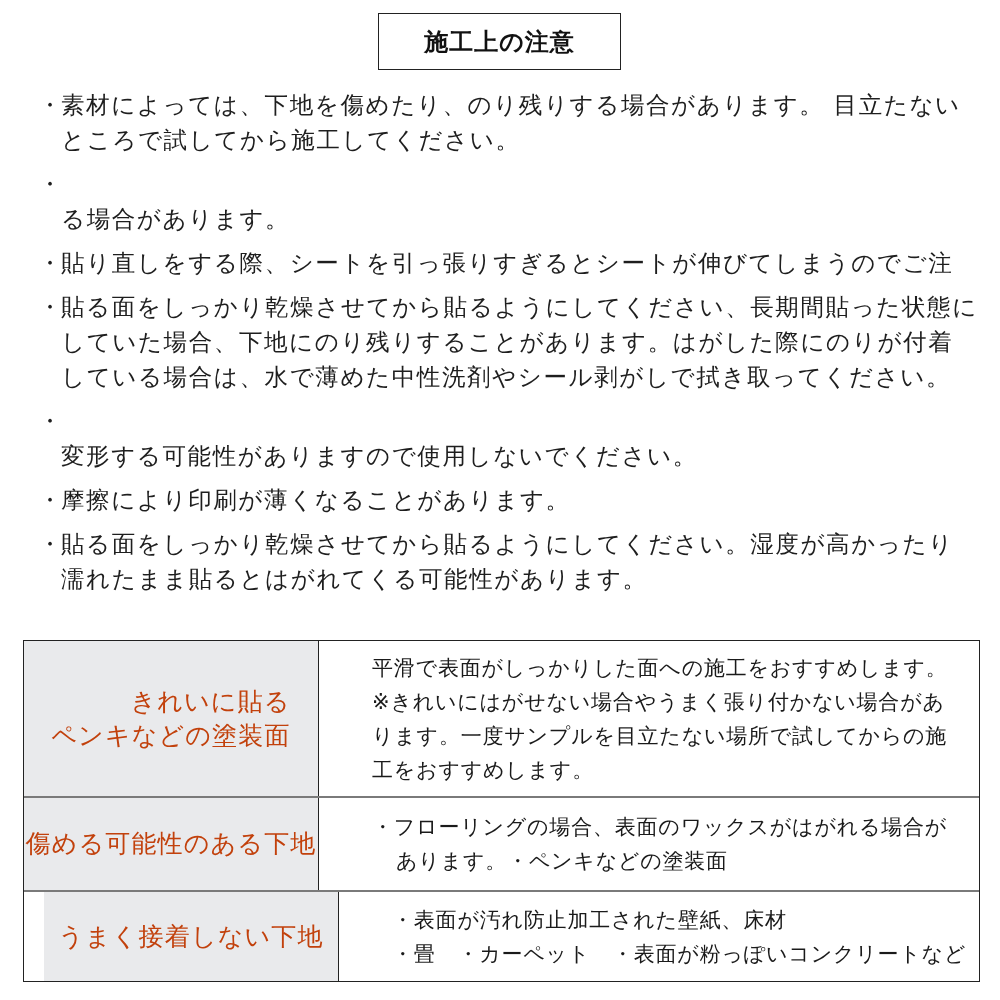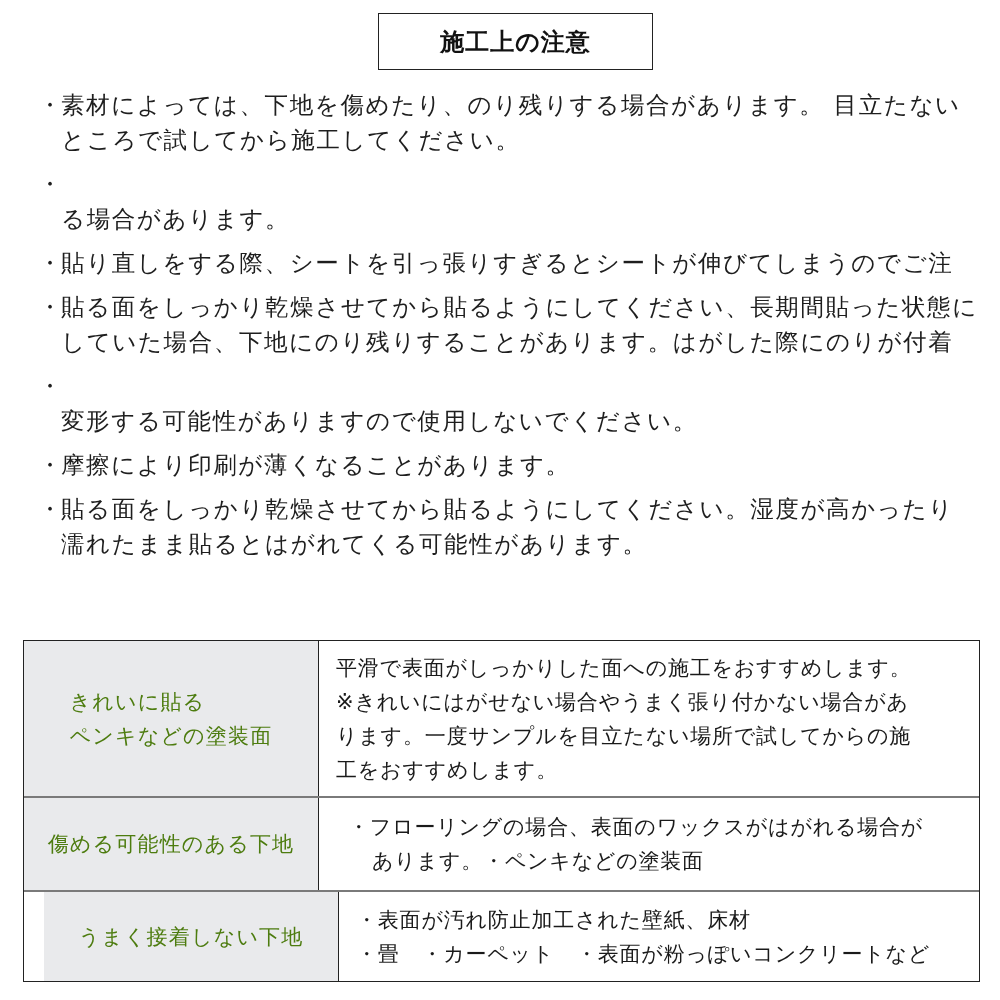--- a/index.html
+++ b/index.html
@@ -12,21 +12,21 @@
       height: 1000px;
       position: relative;
       overflow: hidden;
       font-family: "DejaVu Sans", "Liberation Sans", sans-serif;
       color: #1a1a1a;
     }
     .title-box {
       position: absolute;
       left: 378px;
       top: 13px;
-      width: 275px;
+      width: 243px;
       height: 57px;
       border: 1.5px solid #222;
       box-sizing: border-box;
       display: flex;
       align-items: center;
       justify-content: center;
       font-weight: bold;
       font-size: 24px;
       letter-spacing: 1px;
       color: #111;
@@ -71,42 +71,42 @@
       padding-left: 20px;
     }
     .cell-label {
       width: 295px;
       flex: 0 0 295px;
       background: #e9eaec;
       border-right: 1.5px solid #222;
       display: flex;
       align-items: center;
       justify-content: center;
-      text-align: left;
-      font-size: 21px;
+      text-align: right;
+      font-size: 25px;
       line-height: 34px;
       letter-spacing: 1.2px;
-      color: #4d7c0f;
+      color: #c2410c;
       box-sizing: border-box;
     }
     .cell-label .lbl-line { display: block; }
     .cell-content {
       flex: 1;
       padding: 8px 14px 8px 17px;
       font-size: 21px;
       line-height: 34px;
       letter-spacing: 0.8px;
       color: #1a1a1a;
       display: flex;
       flex-direction: column;
       justify-content: center;
     }
-    .cell-content .line { display: block; white-space: nowrap; }
+    .cell-content .line { display: block; white-space: nowrap; margin-left: 36px; }
     .row-1 { height: 155px; }
-    .row-2 { height: 92px; gap: 12px; }
+    .row-2 { height: 92px; }
     .row-3 { height: 89px; }
     .indent { padding-left: 24px; }
   </style>
 </head>
 <body>
 
 <div class="title-box">施工上の注意</div>
 
 <ul class="notes">
   <li class="note">
@@ -120,20 +120,21 @@
     <span class="line">る場合があります。</span>
   </li>
   <li class="note">
     <span class="bullet">・</span>
     <span class="line">貼り直しをする際、シートを引っ張りすぎるとシートが伸びてしまうのでご注</span><br>
   </li>
   <li class="note">
     <span class="bullet">・</span>
     <span class="line">貼る面をしっかり乾燥させてから貼るようにしてください、長期間貼った状態に</span><br>
     <span class="line">していた場合、下地にのり残りすることがあります。はがした際にのりが付着</span><br>
+    <span class="line">している場合は、水で薄めた中性洗剤やシール剥がしで拭き取ってください。</span>
   </li>
   <li class="note">
     <span class="bullet">・</span>
     <br>
     <span class="line">変形する可能性がありますので使用しないでください。</span>
   </li>
   <li class="note">
     <span class="bullet">・</span>
     <span class="line">摩擦により印刷が薄くなることがあります。</span>
   </li>

